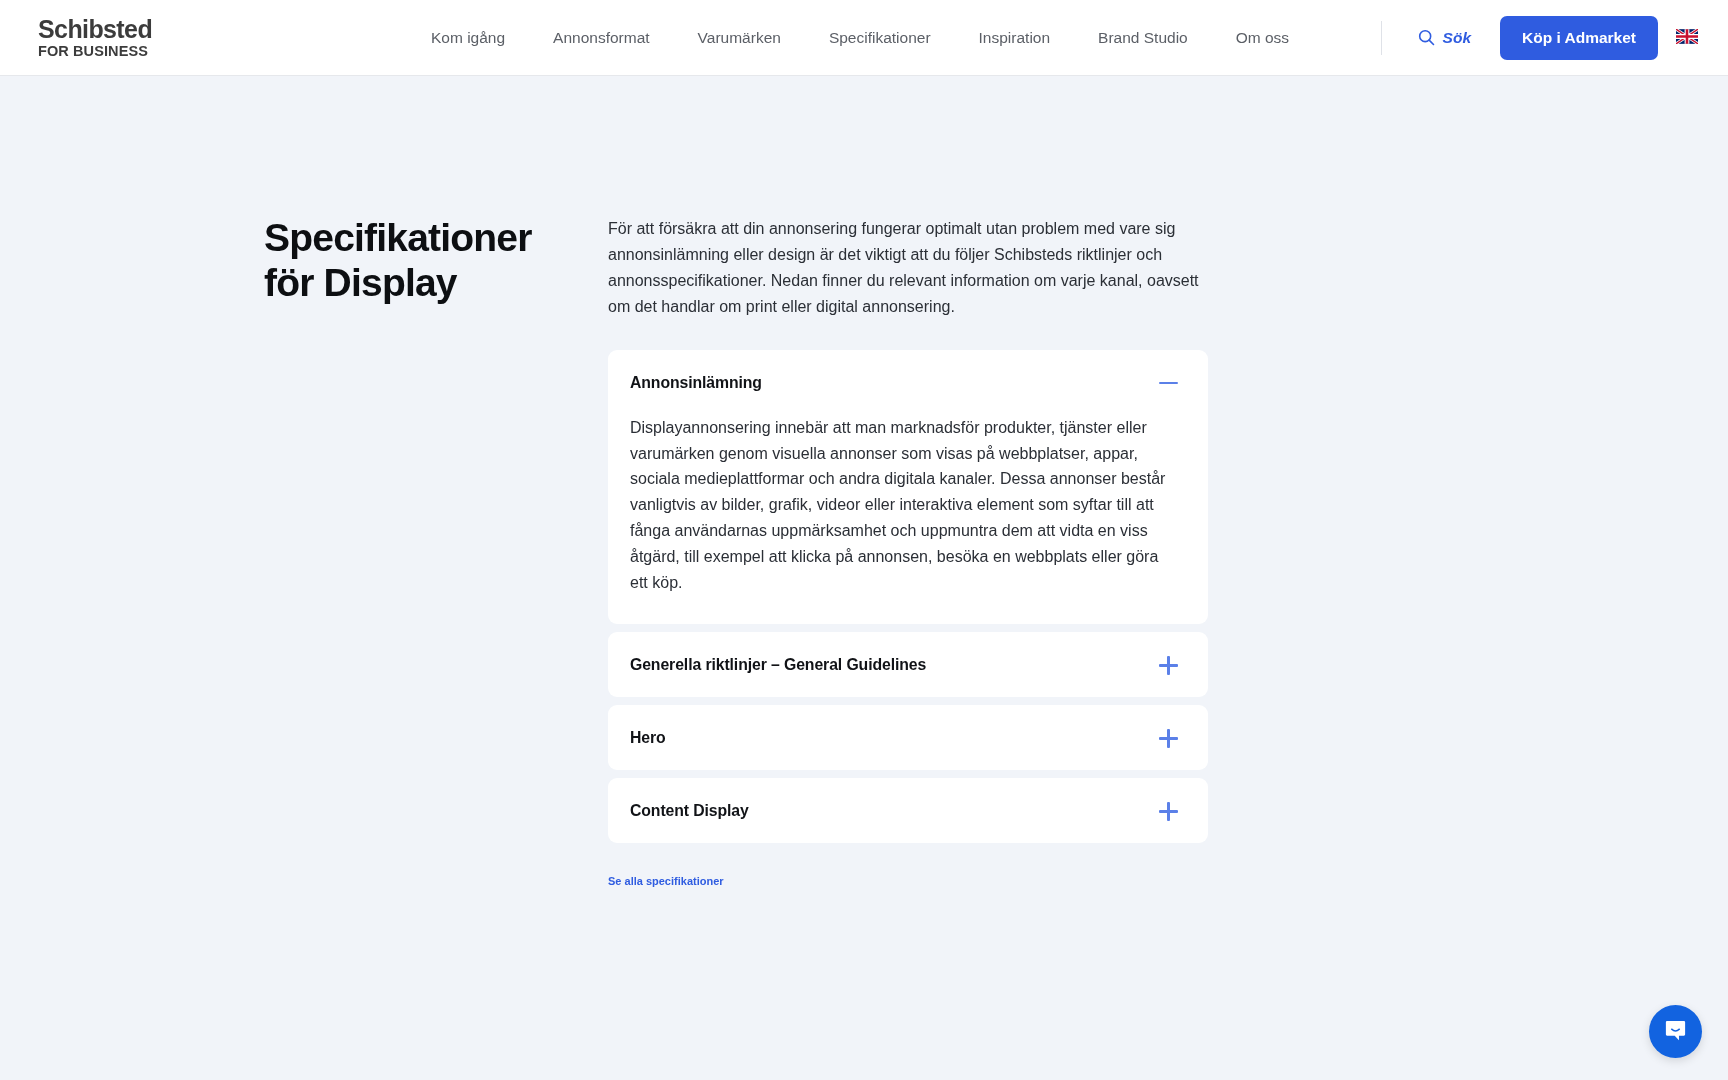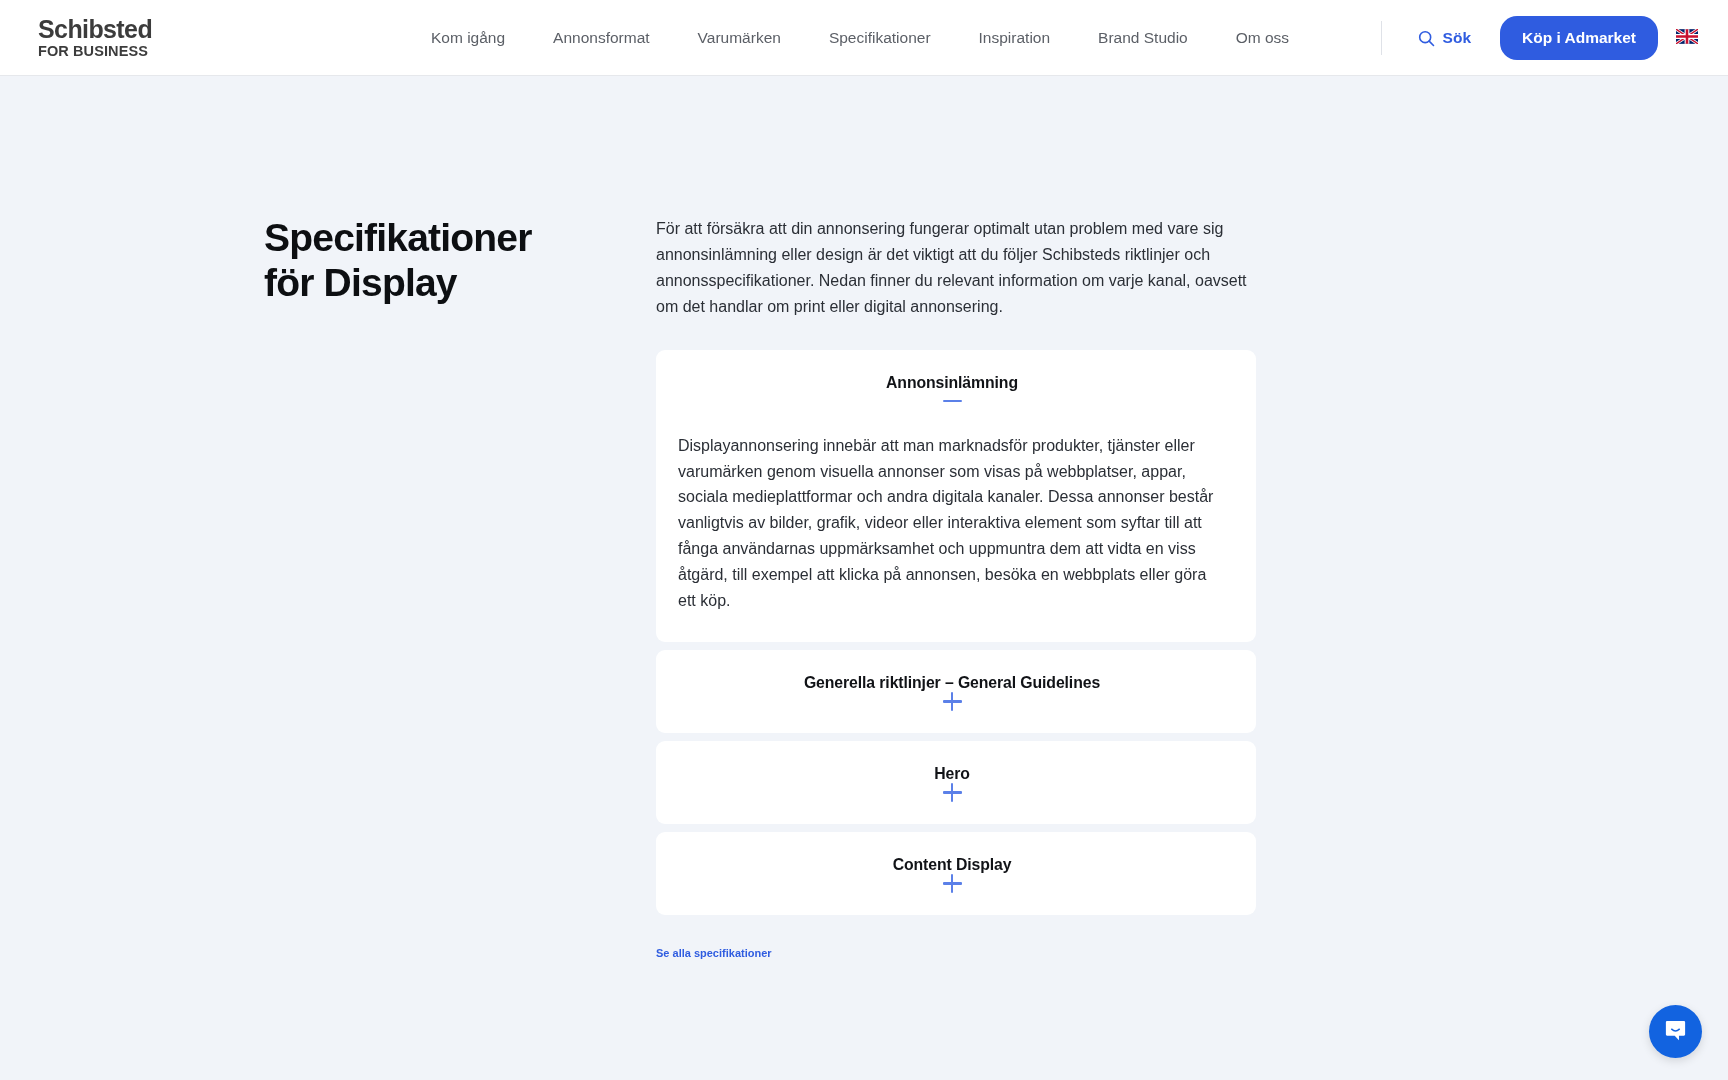--- a/index.html
+++ b/index.html
@@ -76,39 +76,40 @@
     margin-left:auto;
   }
   .header-divider {
     width:1px;
     height:34px;
     background:#dfe2e8;
     margin-right:36px;
   }
   .search-btn {
     display:flex;
-    align-items:flex-end;
+    align-items:flex-start;
     gap:8px;
     background:none;
     border:none;
     cursor:pointer;
     font-size:15.5px;
     font-weight:bold;
     color:#2f5ce0;
     padding:0;
     margin-right:29px;
     font-family:"Liberation Sans", sans-serif;
+    font-style:italic;
   }
   .search-btn svg { display:block; }
 
   .cta-btn {
     background:#2f5ce0;
     color:#ffffff;
     border:none;
-    border-radius:17px;
+    border-radius:7px;
     font-size:15.5px;
     font-weight:bold;
     padding:0 22px;
     height:44px;
     cursor:pointer;
     white-space:nowrap;
     font-family:"Liberation Sans", sans-serif;
   }
 
   .flag-btn {
@@ -124,21 +125,20 @@
   
   .page-body {
     background:#f1f4f9;
     height:calc(1080px - 76px);
     padding-top:0;
   }
 
   .content-wrap {
     display:flex;
     padding:140px 0 0 0;
-    gap:48px;
   }
 
   .left-col {
     width:600px;
     padding-left:264px;
     padding-right:20px;
     flex:0 0 auto;
   }
   .page-title {
     font-size:39px;
@@ -175,21 +175,20 @@
     display:flex;
     align-items:center;
     justify-content:space-between;
     padding:24px 30px 22px 22px;
     cursor:pointer;
     background:none;
     border:none;
     width:100%;
     text-align:center;
     font-family:"Liberation Sans", sans-serif;
-    flex-direction:column;
   }
   .acc-title {
     font-size:15.8px;
     font-weight:bold;
     color:#111317;
     letter-spacing:-0.1px;
   }
 
   .acc-icon {
     width:19px;

